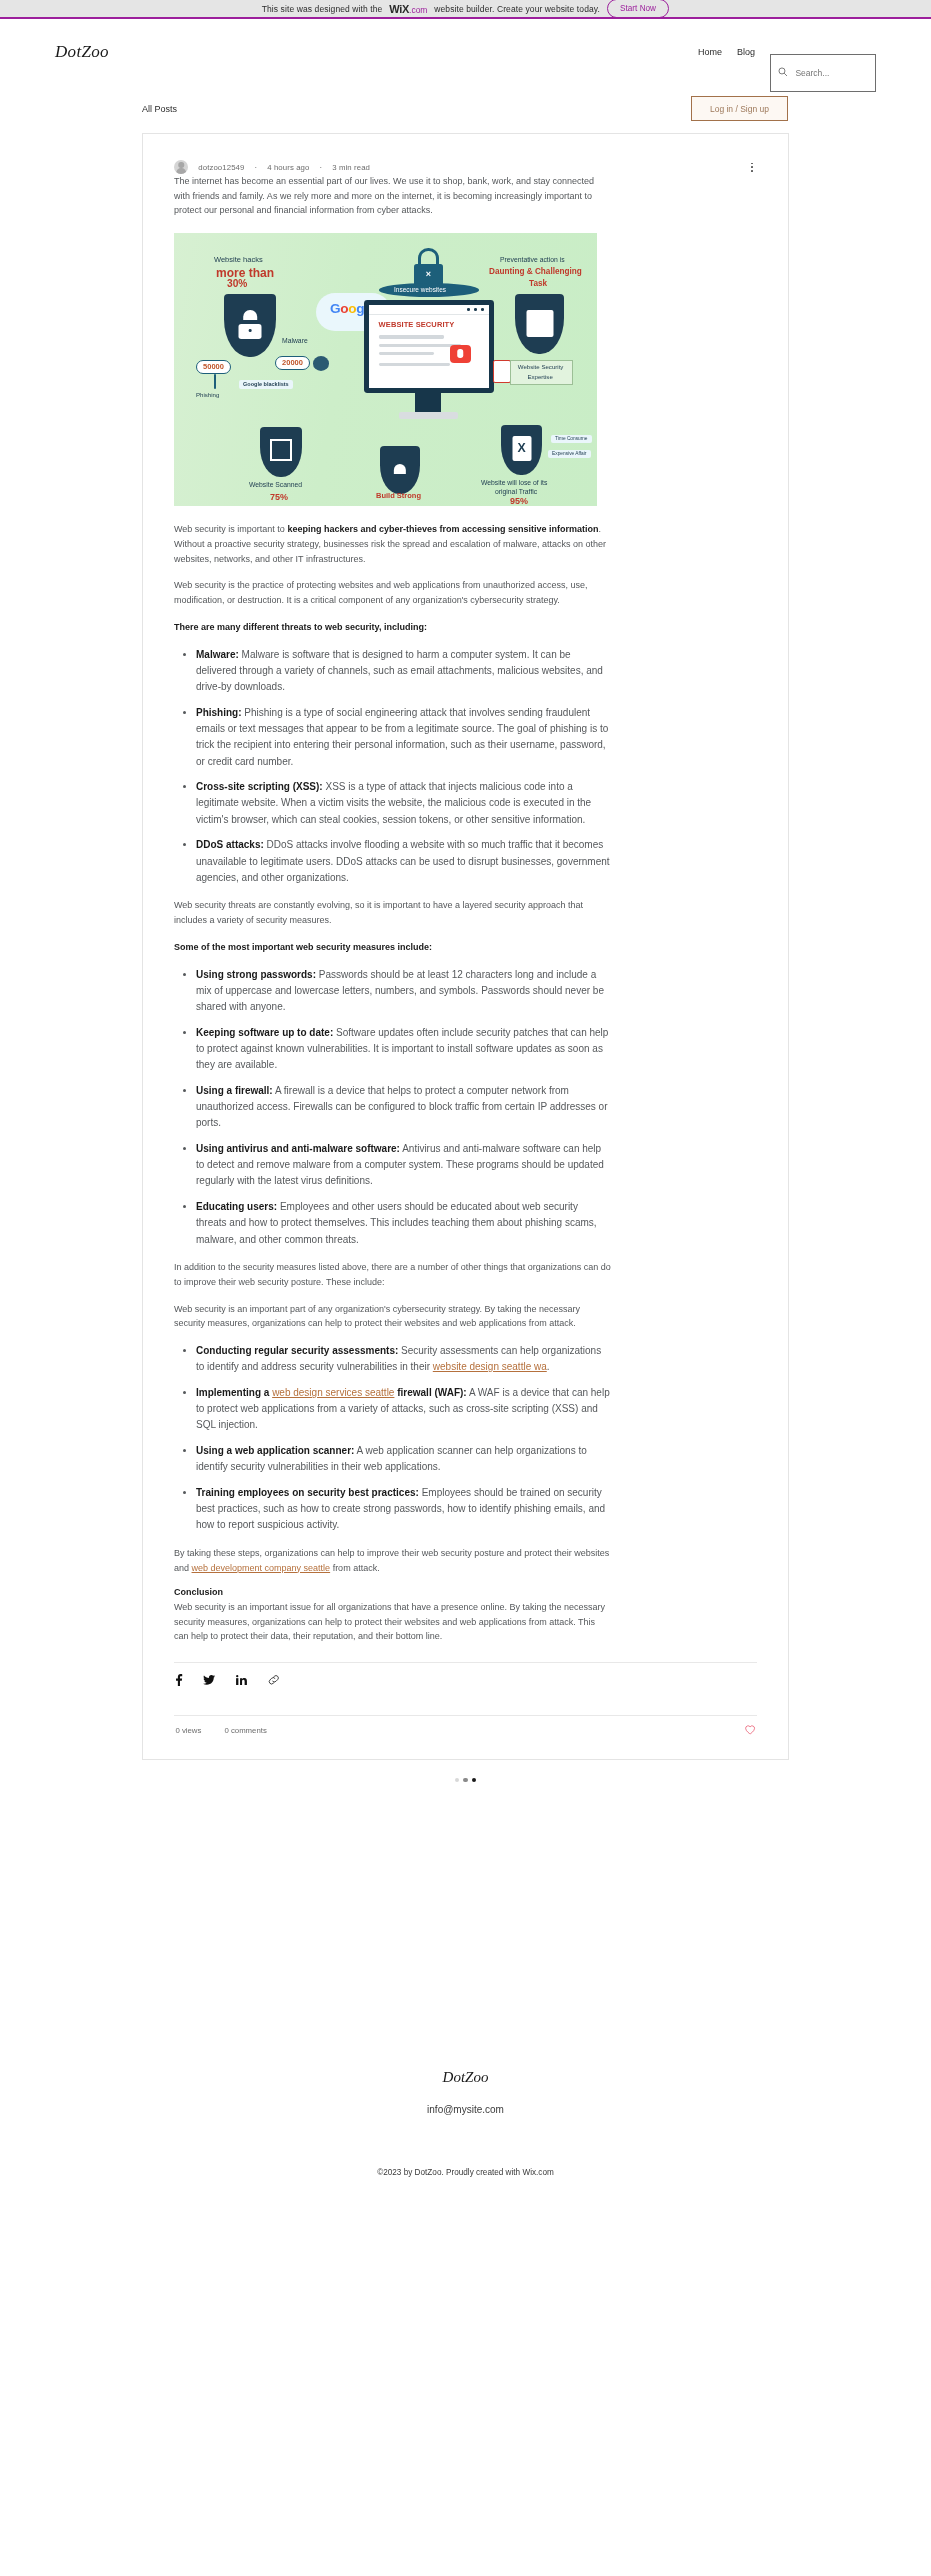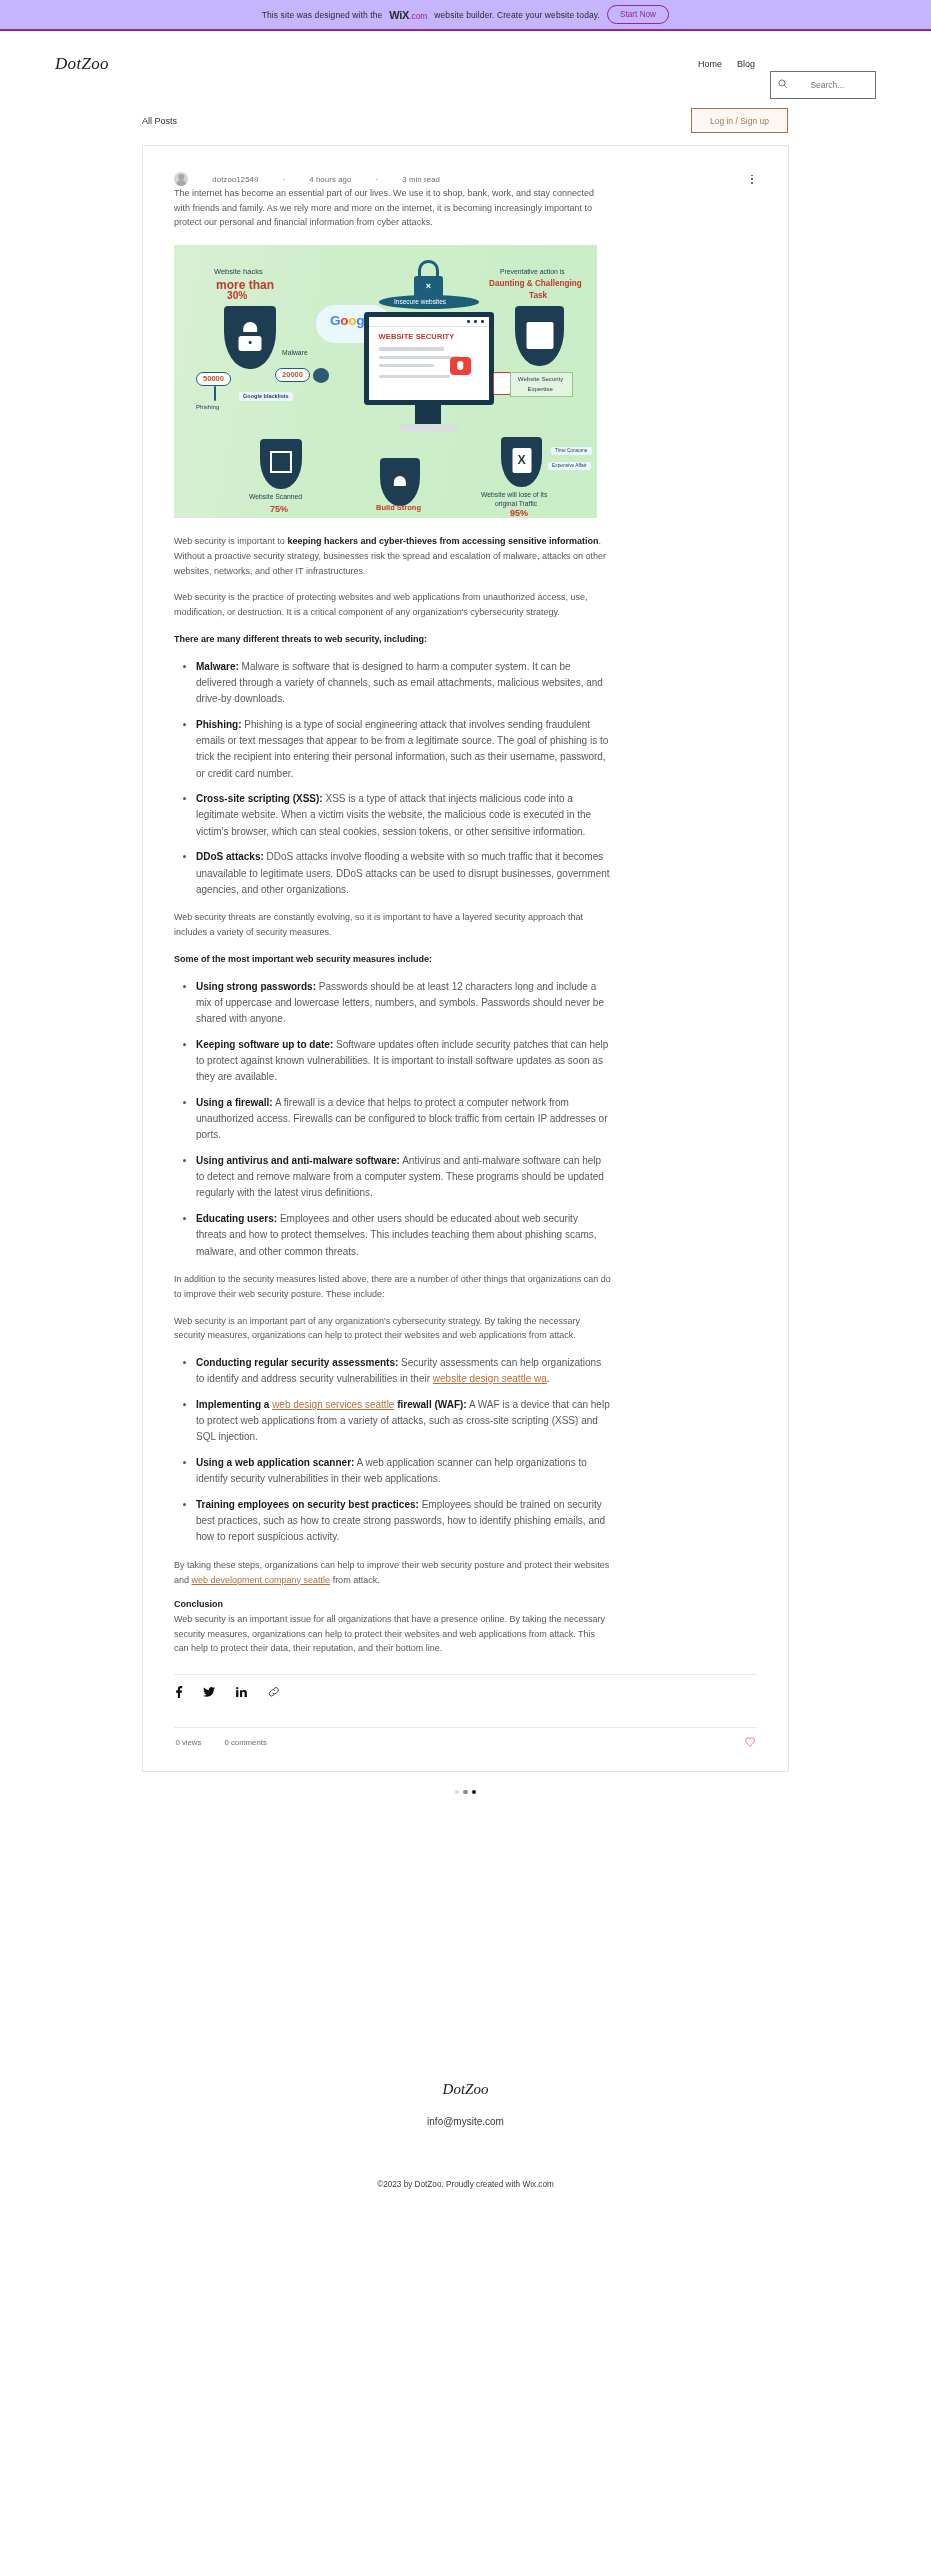--- a/index.html
+++ b/index.html
@@ -8,22 +8,22 @@
     width:931px;
     background:#ffffff;
     font-family:"Liberation Sans", sans-serif;
     color:#2b2b2b;
     -webkit-font-smoothing:antialiased;
   }
 
   
   .wix-banner{
     position:relative;
-    height:31px;
-    background:#c4b5fd;
+    height:19px;
+    background:#e5e5e5;
     display:flex;
     align-items:center;
     justify-content:center;
     gap:6.8px;
     border-bottom:2.7px solid #9c1f9c;
     font-size:8.5px;
     color:#2b2b2b;
   }
   .wix-banner-text{ letter-spacing:0.1px; }
   .wix-word{ font-weight:bold; font-size:11px; letter-spacing:-0.3px; }
@@ -61,25 +61,25 @@
     gap:15px;
   }
   .nav-link{
     font-size:9px;
     color:#2b2b2b;
     text-decoration:none;
     cursor:pointer;
   }
   .search-box{
     border:0.7px solid #6e6e6e;
-    height:28px;
+    height:38px;
     width:106px;
     display:flex;
     align-items:center;
-    gap:21px;
+    gap:6px;
     padding:0 6.8px;
     background:#fff;
     margin-top:43px;
   }
   .search-box svg{ flex:0 0 auto; }
   .search-input{
     border:0;
     outline:0;
     font-size:8.5px;
     color:#6c6c6c;
@@ -117,21 +117,21 @@
     padding:0 142px 0 142px;
   }
   .post-card{
     border:0.7px solid #e4e4e4;
     background:#fff;
     padding:26px 31px 20.5px 31px;
   }
   .post-meta-row{
     display:flex;
     align-items:center;
-    gap:24px;
+    gap:10px;
     position:relative;
   }
   .avatar{
     width:14.3px;height:14.3px;border-radius:50%;
     background:#d5d5d5;
     position:relative;overflow:hidden;flex:0 0 auto;
   }
   .avatar::before{
     content:"";position:absolute;left:50%;top:2px;
     transform:translateX(-50%);

